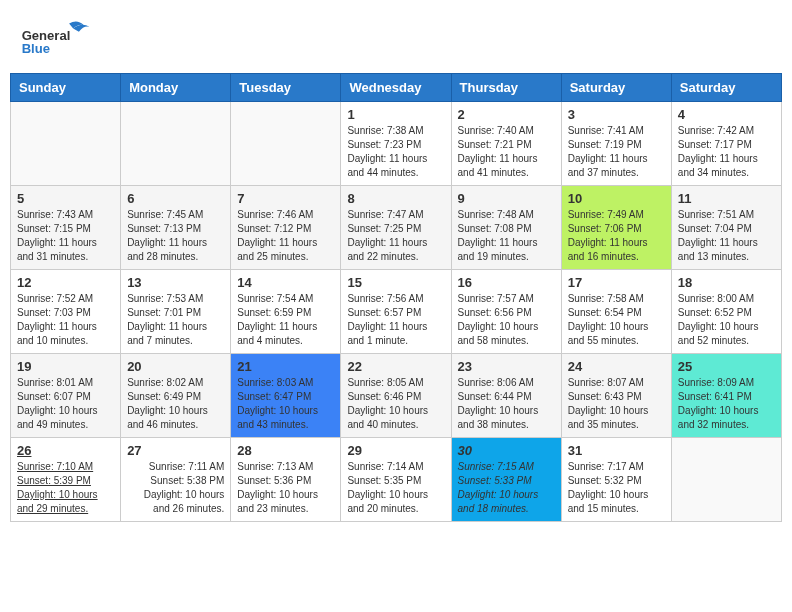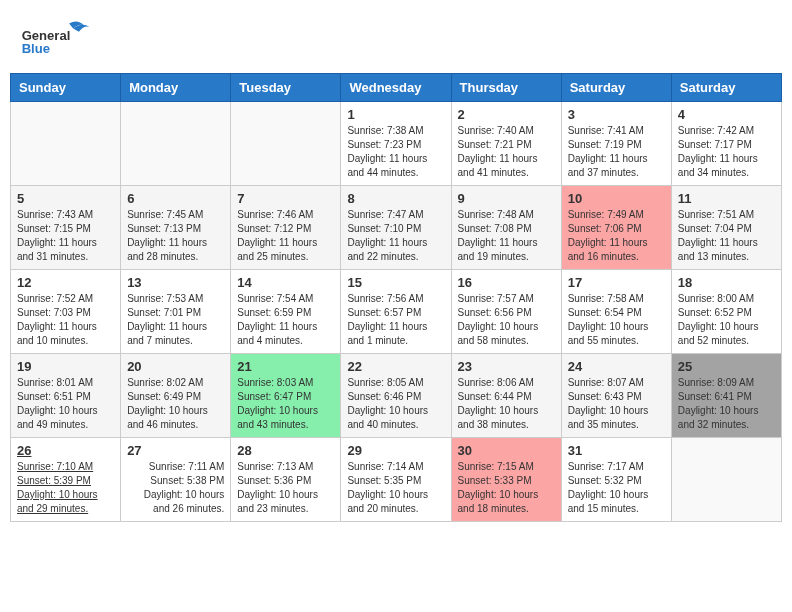--- a/index.html
+++ b/index.html
@@ -167,32 +167,32 @@
         <td style="background-color: rgb(245, 245, 245);">
           <span class="day-number">7</span>
           <div class="day-info" style="white-space: pre-line;">Sunrise: 7:46 AM
 Sunset: 7:12 PM
 Daylight: 11 hours
 and 25 minutes.</div>
         </td>
         <td style="background-color: rgb(245, 245, 245);">
           <span class="day-number">8</span>
           <div class="day-info" style="white-space: pre-line;">Sunrise: 7:47 AM
-Sunset: 7:10 PM
+Sunset: 7:25 PM
 Daylight: 11 hours
 and 22 minutes.</div>
         </td>
         <td style="background-color: rgb(245, 245, 245);">
           <span class="day-number">9</span>
           <div class="day-info" style="white-space: pre-line;">Sunrise: 7:48 AM
 Sunset: 7:08 PM
 Daylight: 11 hours
 and 19 minutes.</div>
         </td>
-        <td style="background-color: #fca5a5; margin-left: 12px;">
+        <td style="background-color: #bef264; margin-left: 12px;">
           <span class="day-number">10</span>
           <div class="day-info" style="white-space: pre-line;">Sunrise: 7:49 AM
 Sunset: 7:06 PM
 Daylight: 11 hours
 and 16 minutes.</div>
         </td>
         <td style="background-color: rgb(245, 245, 245);">
           <span class="day-number">11</span>
           <div class="day-info" style="white-space: pre-line;">Sunrise: 7:51 AM
 Sunset: 7:04 PM
@@ -248,32 +248,32 @@
           <div class="day-info" style="white-space: pre-line;">Sunrise: 8:00 AM
 Sunset: 6:52 PM
 Daylight: 10 hours
 and 52 minutes.</div>
         </td>
       </tr>
       <tr>
         <td style="background-color: rgb(245, 245, 245);">
           <span class="day-number">19</span>
           <div class="day-info" style="white-space: pre-line;">Sunrise: 8:01 AM
-Sunset: 6:51 PM
+Sunset: 6:07 PM
 Daylight: 10 hours
 and 49 minutes.</div>
         </td>
         <td style="background-color: rgb(245, 245, 245);">
           <span class="day-number">20</span>
           <div class="day-info" style="white-space: pre-line;">Sunrise: 8:02 AM
 Sunset: 6:49 PM
 Daylight: 10 hours
 and 46 minutes.</div>
         </td>
-        <td style="background-color: #86efac;">
+        <td style="background-color: #3b82f6;">
           <span class="day-number">21</span>
           <div class="day-info" style="white-space: pre-line;">Sunrise: 8:03 AM
 Sunset: 6:47 PM
 Daylight: 10 hours
 and 43 minutes.</div>
         </td>
         <td style="background-color: rgb(245, 245, 245);">
           <span class="day-number">22</span>
           <div class="day-info" style="white-space: pre-line;">Sunrise: 8:05 AM
 Sunset: 6:46 PM
@@ -287,21 +287,21 @@
 Daylight: 10 hours
 and 38 minutes.</div>
         </td>
         <td style="background-color: rgb(245, 245, 245);">
           <span class="day-number">24</span>
           <div class="day-info" style="white-space: pre-line;">Sunrise: 8:07 AM
 Sunset: 6:43 PM
 Daylight: 10 hours
 and 35 minutes.</div>
         </td>
-        <td style="background-color: #a3a3a3;">
+        <td style="background-color: #5eead4;">
           <span class="day-number">25</span>
           <div class="day-info" style="white-space: pre-line;">Sunrise: 8:09 AM
 Sunset: 6:41 PM
 Daylight: 10 hours
 and 32 minutes.</div>
         </td>
       </tr>
       <tr>
         <td style="background-color: rgb(255, 255, 255); text-decoration: underline;">
           <span class="day-number">26</span>
@@ -324,21 +324,21 @@
 Daylight: 10 hours
 and 23 minutes.</div>
         </td>
         <td style="background-color: rgb(255, 255, 255);">
           <span class="day-number">29</span>
           <div class="day-info" style="white-space: pre-line;">Sunrise: 7:14 AM
 Sunset: 5:35 PM
 Daylight: 10 hours
 and 20 minutes.</div>
         </td>
-        <td style="background-color: #fca5a5;">
+        <td style="background-color: #0ea5e9; font-style: italic;">
           <span class="day-number">30</span>
           <div class="day-info" style="white-space: pre-line;">Sunrise: 7:15 AM
 Sunset: 5:33 PM
 Daylight: 10 hours
 and 18 minutes.</div>
         </td>
         <td style="background-color: rgb(255, 255, 255);">
           <span class="day-number">31</span>
           <div class="day-info" style="white-space: pre-line;">Sunrise: 7:17 AM
 Sunset: 5:32 PM

